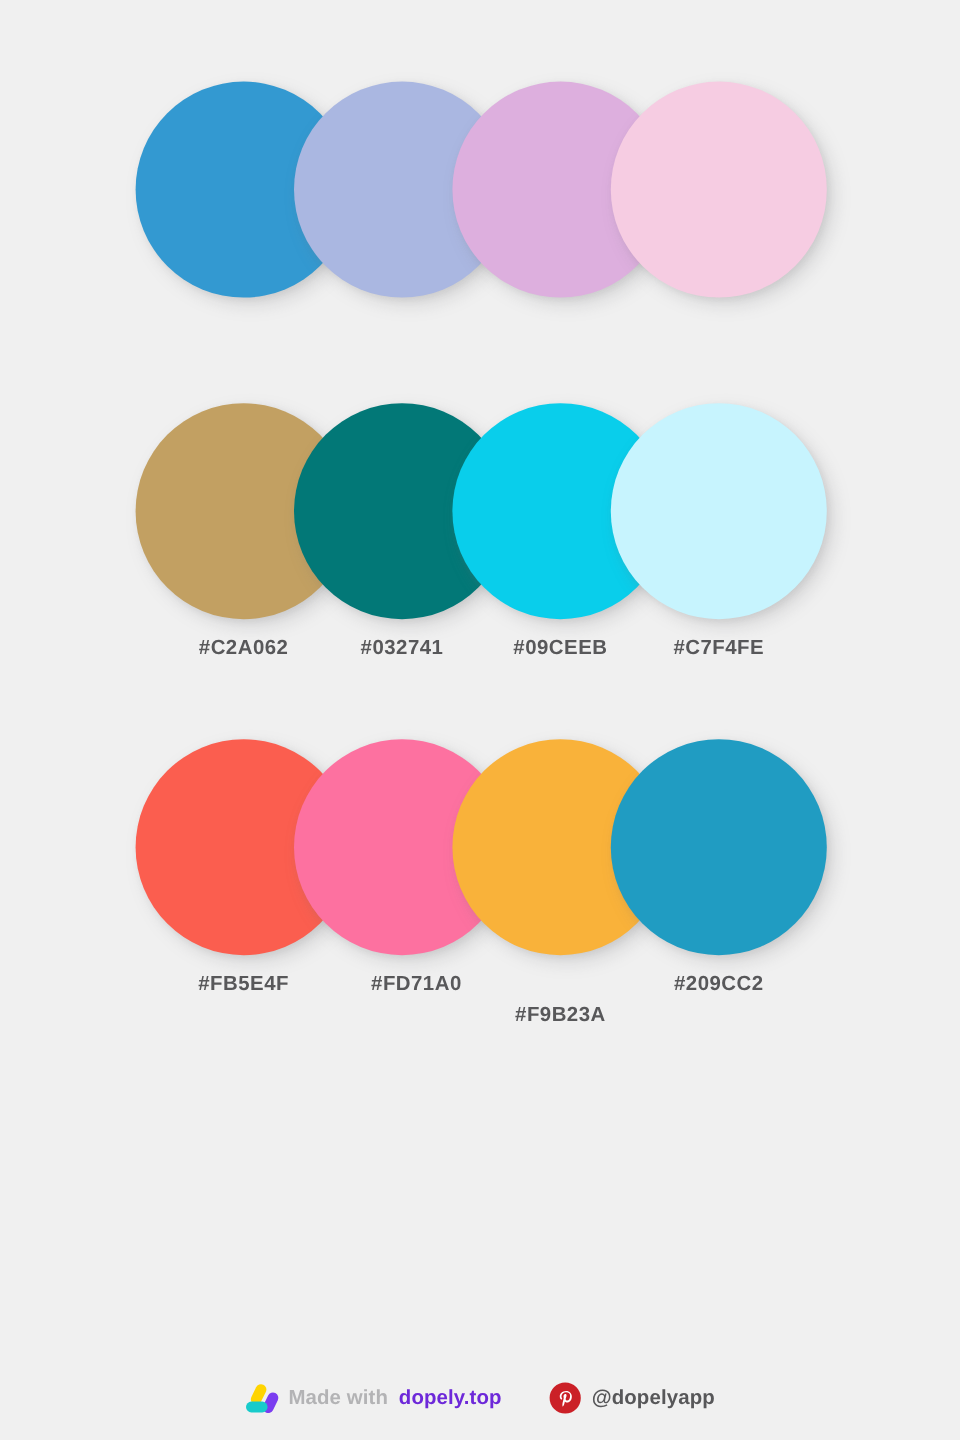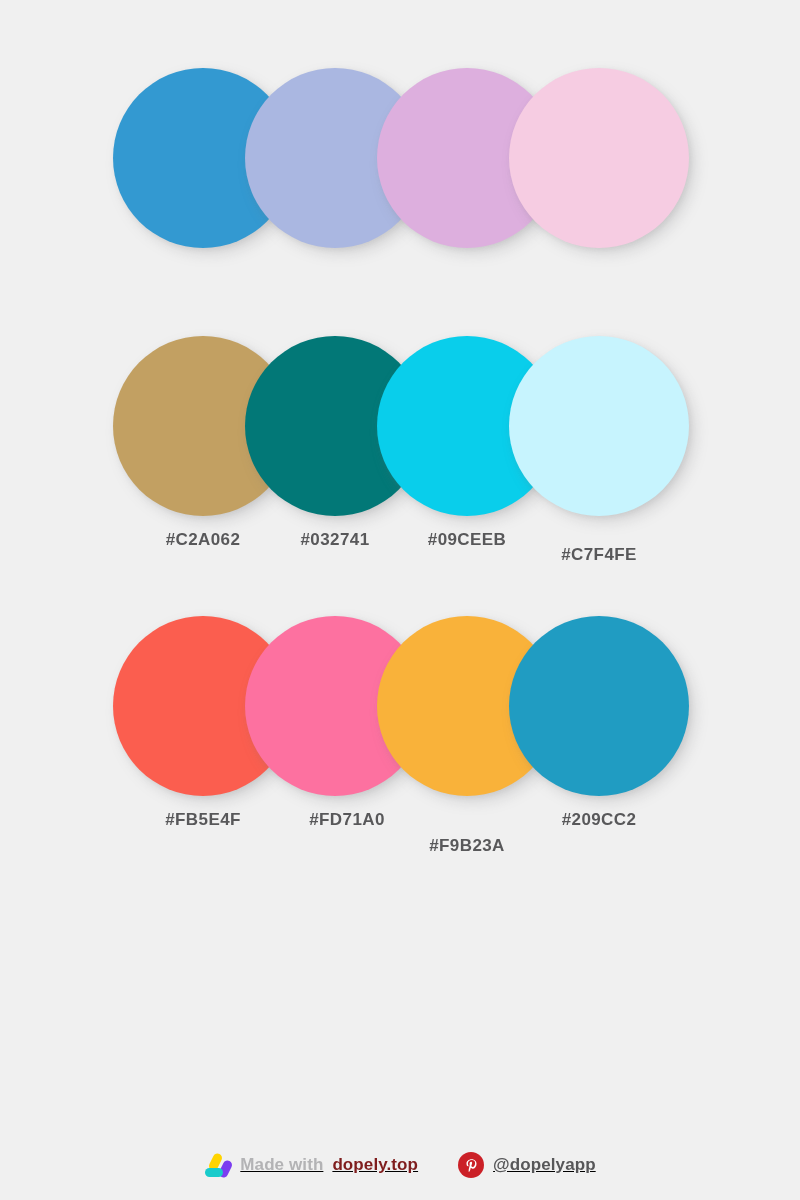--- a/index.html
+++ b/index.html
@@ -74,21 +74,20 @@
   #footer-bar {
     position: absolute;
     left: 0;
     top: 1140px;
     width: 800px;
     height: 50px;
     display: flex;
     align-items: center;
     justify-content: center;
     gap: 40px;
-    text-decoration: underline;
   }
 
   .footer-group {
     display: flex;
     align-items: center;
     gap: 9px;
   }
 
   .dopely-mark {
     width: 27px;
@@ -126,21 +125,21 @@
 
   .made-with {
     font-size: 17px;
     font-weight: bold;
     color: #B3B3B5;
     letter-spacing: 0.1px;
   }
   .brand-name {
     font-size: 17px;
     font-weight: bold;
-    color: #7f1d1d;
+    color: #6d28d9;
     letter-spacing: 0.1px;
   }
 
   .pinterest-mark {
     width: 26px;
     height: 26px;
     border-radius: 50%;
     background: #CB2027;
     flex: 0 0 auto;
     display: flex;
@@ -173,21 +172,21 @@
       <div class="swatch-strip">
         <div class="swatch" title="#C2A062" style="left: 0px; width: 180px; height: 180px; background: rgb(194, 160, 98); z-index: 1;"></div>
         <div class="swatch" title="#027877" style="left: 132px; width: 180px; height: 180px; background: rgb(2, 120, 119); z-index: 2;"></div>
         <div class="swatch" title="#09CEEB" style="left: 264px; width: 180px; height: 180px; background: rgb(9, 206, 235); z-index: 3;"></div>
         <div class="swatch" title="#C7F4FE" style="left: 396px; width: 180px; height: 180px; background: rgb(199, 244, 254); z-index: 4;"></div>
       </div>
       <div class="label-strip">
         <div class="swatch-label" style="left: 24px;">#C2A062</div>
         <div class="swatch-label" style="left: 156px;">#032741</div>
         <div class="swatch-label" style="left: 288px;">#09CEEB</div>
-        <div class="swatch-label" style="left: 420px; margin-top: 15px;">#C7F4FE</div>
+        <div class="swatch-label" style="left: 420px;">#C7F4FE</div>
       </div>
     </div>
     <div class="palette-row" style="top: 616px;">
       <div class="swatch-strip">
         <div class="swatch" title="#FB5E4F" style="left: 0px; width: 180px; height: 180px; background: rgb(251, 94, 79); z-index: 1;"></div>
         <div class="swatch" title="#FD71A0" style="left: 132px; width: 180px; height: 180px; background: rgb(253, 113, 160); z-index: 2;"></div>
         <div class="swatch" title="#F9B23A" style="left: 264px; width: 180px; height: 180px; background: rgb(249, 178, 58); z-index: 3;"></div>
         <div class="swatch" title="#209CC2" style="left: 396px; width: 180px; height: 180px; background: rgb(32, 156, 194); z-index: 4;"></div>
       </div>
       <div class="label-strip">

